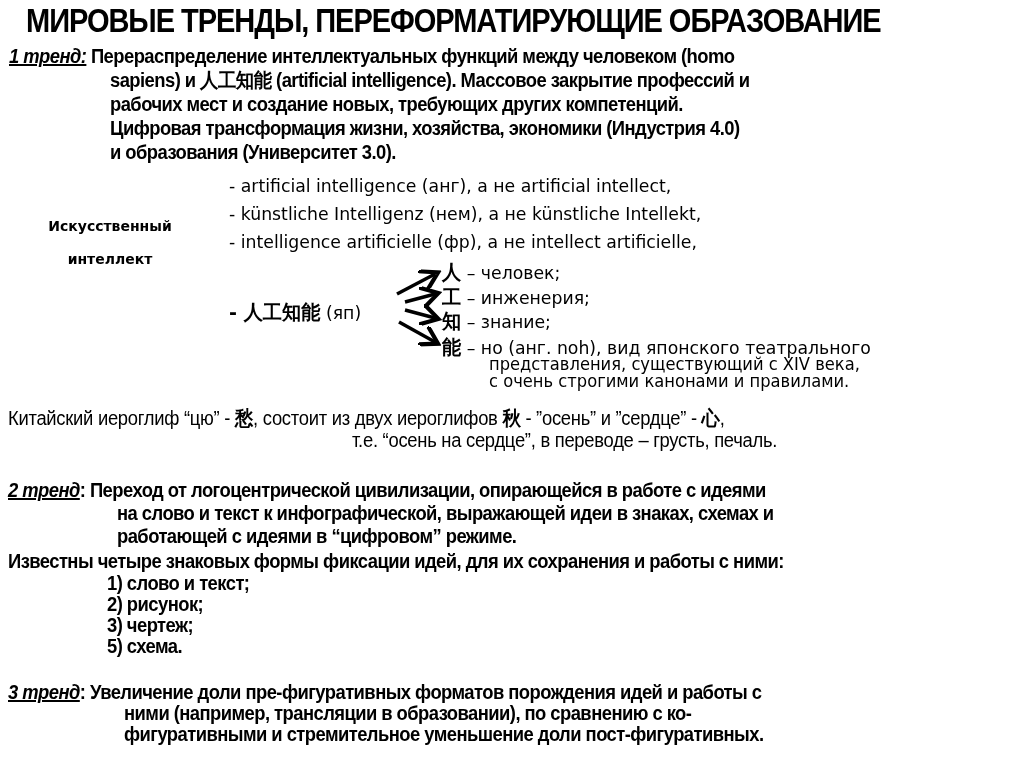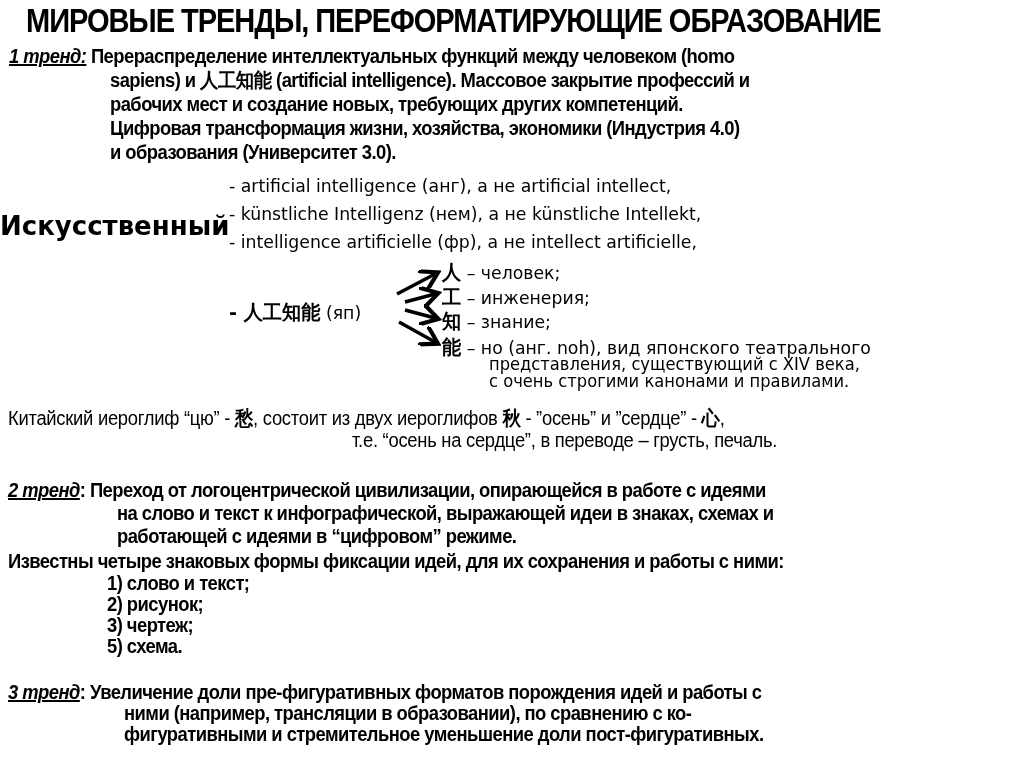--- a/index.html
+++ b/index.html
@@ -2,21 +2,21 @@
 <html><head>
   <meta charset="utf-8">
   <style>
     html, body { margin: 0; padding: 0; background: #ffffff; }
     body { width: 1024px; height: 767px; position: relative; overflow: hidden; color: #000; }
     .abs { position: absolute; white-space: nowrap; }
     .cond { font-family: "Liberation Sans", sans-serif; font-weight: bold; letter-spacing: -0.6px; }
     .title { left: 26px; top: 2px; font-size: 33px; font-family: "Liberation Sans", sans-serif; font-weight: bold; letter-spacing: -1.2px; transform: scaleX(0.88); transform-origin: left top; }
     .line { font-size: 20px; line-height: 24px; transform: scaleX(0.92); transform-origin: left top; }
     .label-u { font-style: italic; text-decoration: underline; }
-    .ai-label { font-family: "DejaVu Sans", sans-serif; font-weight: bold; font-size: 26px; text-align: center; width: 220px; line-height: 33px; }
+    .ai-label { font-family: "DejaVu Sans", sans-serif; font-weight: bold; font-size: 14px; text-align: center; width: 220px; line-height: 33px; }
     .ai-line { font-family: "DejaVu Sans", sans-serif; font-size: 18px; line-height: 28px; transform: scaleX(0.96); transform-origin: left top; }
     .kanji { font-family: "DejaVu Sans", sans-serif; font-weight: bold; font-size: 20px; }
     .noh { font-family: "DejaVu Sans", sans-serif; font-size: 17px; line-height: 17px; transform: scaleX(0.96); transform-origin: left top; }
     svg.arrows { position: absolute; left: 395px; top: 262px; }
   </style>
 </head>
 <body>
 
 <div class="abs title">МИРОВЫЕ ТРЕНДЫ, ПЕРЕФОРМАТИРУЮЩИЕ ОБРАЗОВАНИЕ</div>
 
@@ -24,20 +24,21 @@
   <span class="label-u">1 тренд:</span>
   <span>Перераспределение интеллектуальных функций между человеком (homo</span>
 </div>
 <div class="abs line cond" style="left:110px; top:68px;">sapiens) и 人工知能  (artificial  intelligence).  Массовое закрытие профессий и</div>
 <div class="abs line cond" style="left:110px; top:92px;">рабочих мест и создание новых, требующих других компетенций.</div>
 <div class="abs line cond" style="left:110px; top:116px;">Цифровая трансформация жизни, хозяйства, экономики (Индустрия 4.0)</div>
 <div class="abs line cond" style="left:110px; top:140px;">и образования (Университет 3.0).</div>
 
 <div class="abs ai-label" style="left:0px; top:210px;">
   <div>Искусственный</div>
+  <div>интеллект</div>
 </div>
 
 <div class="abs ai-line" style="left:229px; top:172px;">- artificial intelligence (анг),    а не artificial intellect,</div>
 <div class="abs ai-line" style="left:229px; top:200px;">- künstliche Intelligenz (нем), а не künstliche Intellekt,</div>
 <div class="abs ai-line" style="left:229px; top:228px;">- intelligence artificielle (фр),  а не intellect artificielle,</div>
 
 <div class="abs ai-line" style="left:229px; top:298px;">
   <span class="kanji">- </span><span class="kanji">人工知能</span><span> (яп)</span>
 </div>
 

